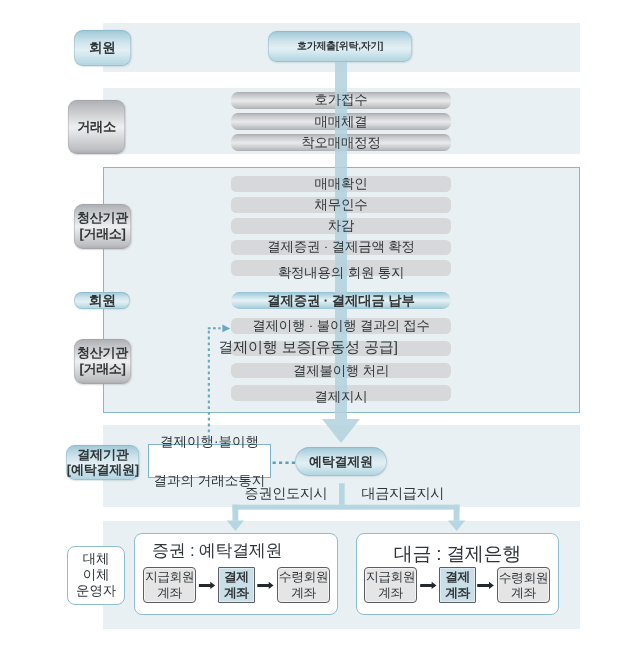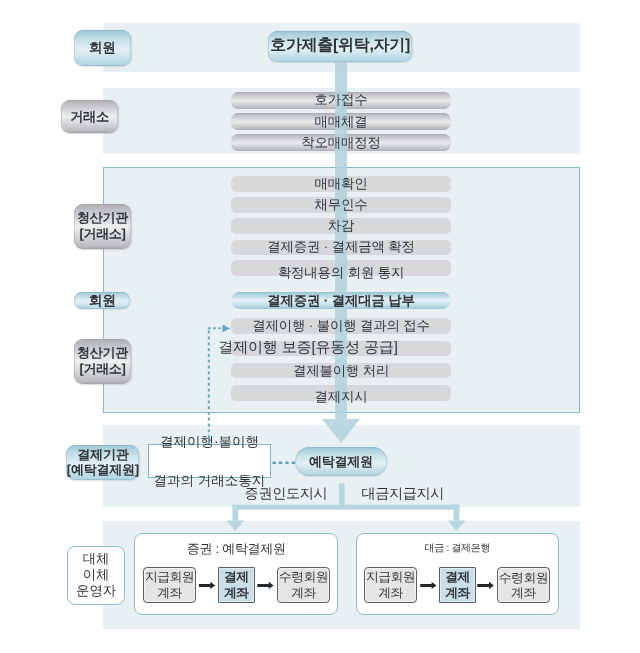--- a/index.html
+++ b/index.html
@@ -58,21 +58,21 @@
 
   <div class="region" style="left:102.5px;top:166.8px;width:477px;height:245.8px;"></div>
 
   <div class="mainflow" style="left:335.4px;top:62px;width:11.4px;height:357px;"></div>
   <div class="mainhead" style="left:321.5px;top:419px;"></div>
 
   <div class="chip chip-blue" style="left:73.5px;top:30px;width:57.5px;height:36px;font-size:13.5px;">
     <span>회원</span>
   </div>
 
-  <div class="chip chip-gray" style="left:61px;top:99.9px;width:57px;height:33px;font-size:13.2px;">
+  <div class="chip chip-gray" style="left:68px;top:99.9px;width:57px;height:54px;font-size:13.2px;">
     <span>거래소</span>
   </div>
 
   <div class="chip chip-gray" style="left:74px;top:203.7px;width:57px;height:45.4px;font-size:13px;line-height:1.28;">
     <span class="ml" style="white-space: pre;">청산기관
 [거래소]</span>
   </div>
 
   <div class="chip chip-blue" style="left:74.1px;top:292.1px;width:56.2px;height:16.9px;font-size:13.8px;border-radius:8px;">
     <span>회원</span>
@@ -87,21 +87,21 @@
     <span class="ml" style="white-space: pre;">결제기관
 [예탁결제원]</span>
   </div>
 
   <div class="wbox" style="left:67.3px;top:545.6px;width:57.6px;height:59.4px;font-size:13.4px;border-radius:8px;border:1.3px solid #8fbdd0;line-height:1.19;font-weight:normal;">
     <span class="ml" style="white-space: pre;">대체
 이체
 운영자</span>
   </div>
 
-  <div class="chip chip-blue" style="left:267.8px;top:30.7px;width:144.6px;height:31.3px;font-size:16px;border-radius:9px;">
+  <div class="chip chip-blue" style="left:267.8px;top:30.7px;width:144.6px;height:31.3px;font-size:10px;border-radius:9px;">
     <span>호가제출[위탁,자기]</span>
   </div>
 
   <div class="bar bar-gray" style="left:231.4px;top:91.8px;width:219.3px;height:17px;"></div>
   <div class="bar bar-gray" style="left:231.4px;top:113px;width:219.3px;height:17px;"></div>
   <div class="bar bar-gray" style="left:231.4px;top:134.2px;width:219.3px;height:17px;"></div>
   <div class="bar bar-flat" style="left:231.4px;top:176.1px;width:219.3px;height:15.7px;"></div>
   <div class="bar bar-flat" style="left:231.4px;top:197.2px;width:219.3px;height:15.7px;"></div>
   <div class="bar bar-flat" style="left:231.4px;top:218.3px;width:219.3px;height:15.7px;"></div>
   <div class="bar bar-flat" style="left:231.4px;top:239.5px;width:219.3px;height:15.7px;"></div>
@@ -122,27 +122,27 @@
   </div>
 
   <div class="lbl" style="left:244.6px;top:484.6px;font-size:14.1px;">
     <span>증권인도지시</span>
   </div>
   <div class="lbl" style="left:361.4px;top:484.6px;font-size:14.1px;">
     <span>대금지급지시</span>
   </div>
 
   <div class="panel" style="left:134.1px;top:532.9px;width:204.4px;height:82.3px;">
-    <div class="lbl" style="left:0;top:6.5px;width:100%;text-align:center;font-size:13px;">
+    <div class="lbl" style="left:0;top:6.5px;width:100%;font-size:17px;padding-left:17px;">
       <span>증권 : 예탁결제원</span>
     </div>
   </div>
 
   <div class="panel" style="left:355.7px;top:533px;width:203.4px;height:81.8px;">
-    <div class="lbl" style="left:0;top:6.5px;width:100%;text-align:center;font-size:10px;">
+    <div class="lbl" style="left:0;top:6.5px;width:100%;text-align:center;font-size:19px;">
       <span>대금 : 결제은행</span>
     </div>
   </div>
 
   <div class="sqbox sq-gray" style="left:143.3px;top:567.2px;width:52.5px;height:35.6px;font-size:12.8px;flex-direction:column;line-height:1.22;">
     <span>지급회원</span>
     <span>계좌</span>
   </div>
   <div class="sqbox sq-blue" style="left:218px;top:567px;width:36.6px;height:36.1px;font-size:12.8px;flex-direction:column;line-height:1.22;">
     <span>결제</span>

